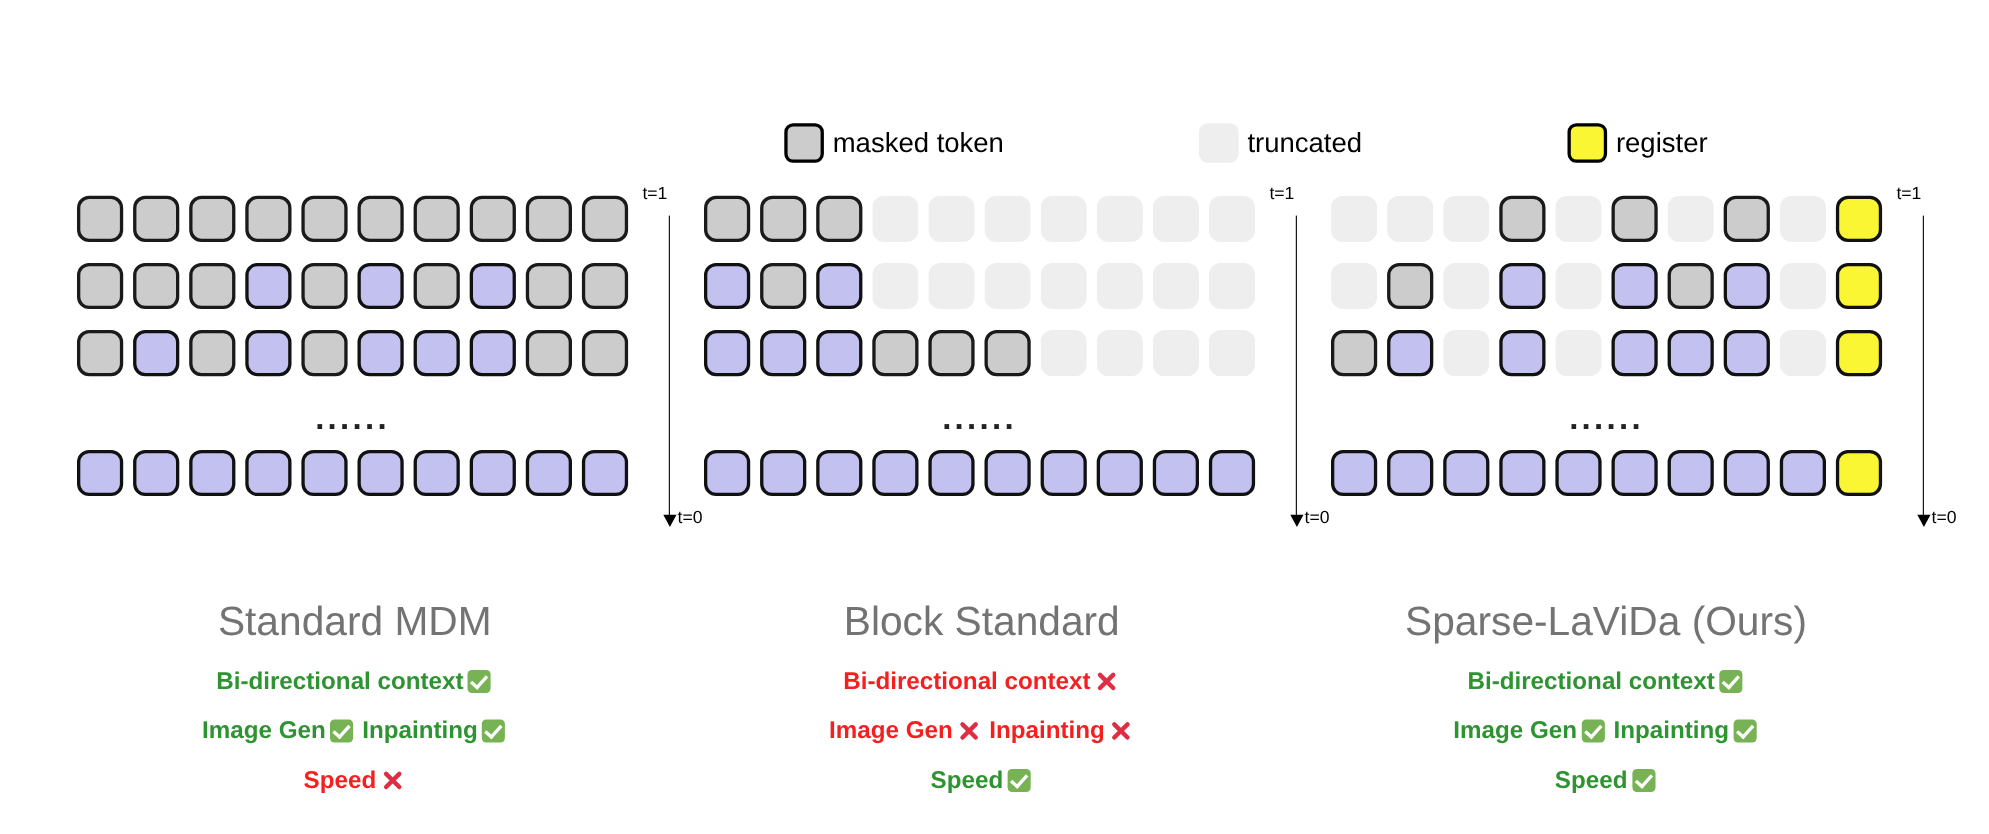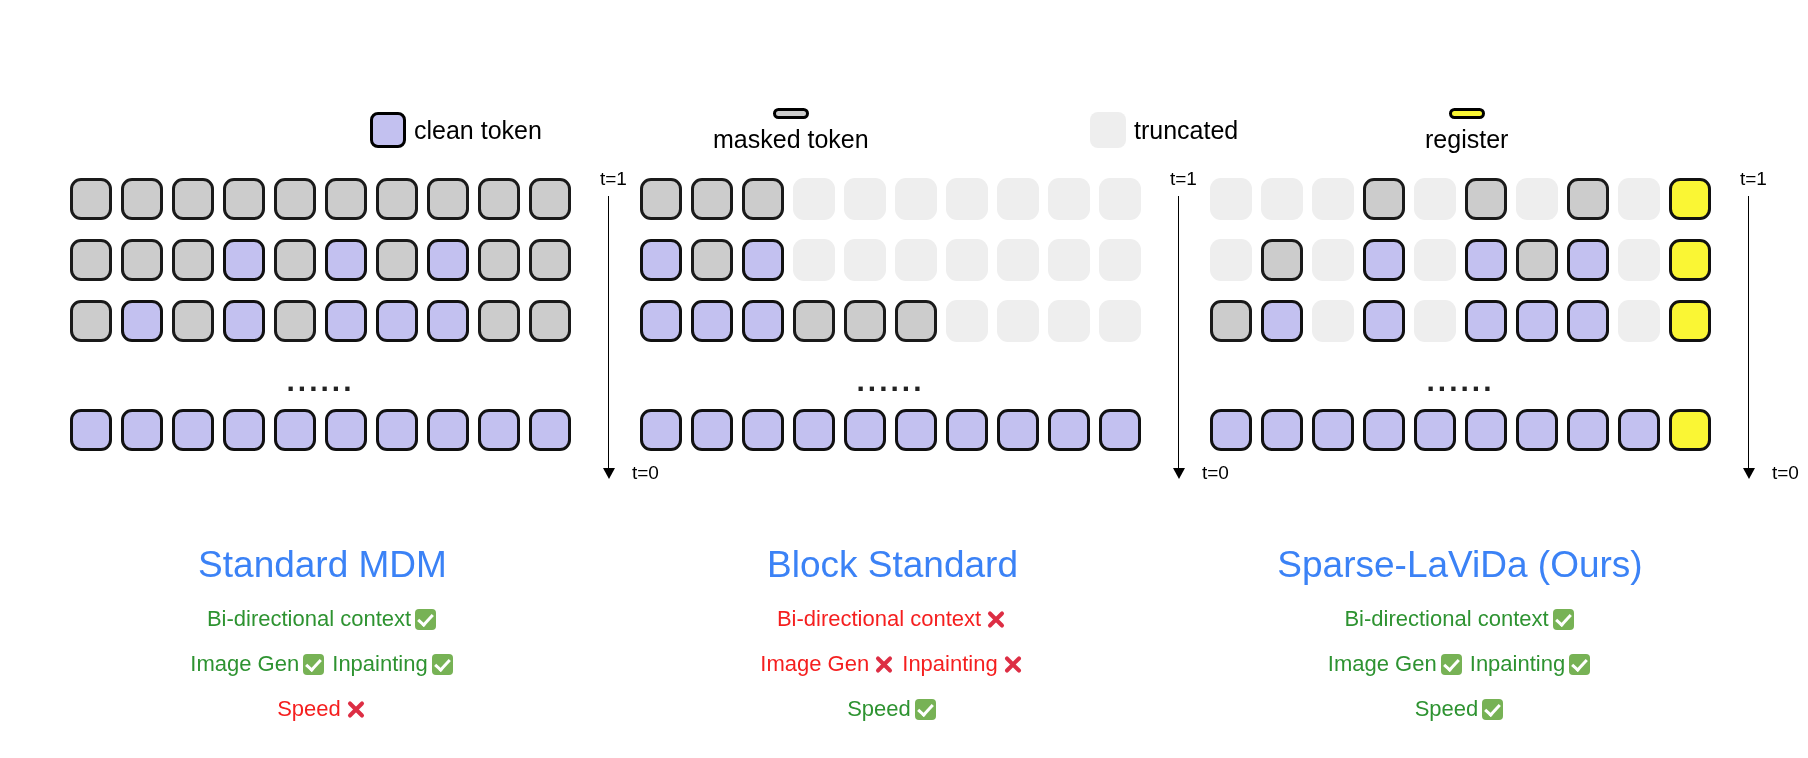--- a/index.html
+++ b/index.html
@@ -95,45 +95,45 @@
     position: absolute;
     left: 23px;
     top: 290px;
     width: 0; height: 0;
     border-left: 6px solid transparent;
     border-right: 6px solid transparent;
     border-top: 11px solid #000000;
   }
   .axis-label {
     position: absolute;
-    font-size: 19px;
+    font-size: 16px;
     color: #000000;
-    left: 20px;
+    left: 4px;
     white-space: nowrap;
   }
   .axis-label.top { top: -10px; }
   .axis-label.bottom { top: 284px; margin-left: 32px; }
 
   
   .panel-title {
     position: absolute;
     text-align: center;
     font-size: 37px;
-    color: #3b82f6;
+    color: #737373;
     white-space: nowrap;
     line-height: 1.1;
   }
   .bullets {
     position: absolute;
     text-align: center;
     white-space: nowrap;
   }
   .bullet-line {
     font-size: 22px;
-    font-weight: normal;
+    font-weight: bold;
     line-height: 1;
     margin-bottom: 23px;
     white-space: nowrap;
   }
   .bullet-line.pos { color: #2e9331; }
   .bullet-line.neg { color: #f51f1f; }
 
   .mark {
     display: inline-block;
     width: 21px; height: 21px;
@@ -166,33 +166,29 @@
   }
   .mark.cross::before { transform: rotate(45deg); }
   .mark.cross::after  { transform: rotate(-45deg); }
 </style>
 </head>
 <body>
 
 <div id="root">
 
   <div id="legend">
-      <div class="legend-item" style="left: 370px;">
-        <div class="legend-swatch bordered" style="background: rgb(195, 193, 240);"></div>
-        <div class="legend-label">clean token</div>
-      </div>
-      <div class="legend-item" style="left: 713px; flex-direction: column;">
+      <div class="legend-item" style="left: 713px;">
         <div class="legend-swatch bordered" style="background: rgb(204, 204, 204);"></div>
         <div class="legend-label">masked token</div>
       </div>
       <div class="legend-item" style="left: 1074px; padding-left: 16px;">
         <div class="legend-swatch" style="background: rgb(238, 238, 238);"></div>
         <div class="legend-label">truncated</div>
       </div>
-      <div class="legend-item" style="left: 1425px; flex-direction: column;">
+      <div class="legend-item" style="left: 1425px;">
         <div class="legend-swatch bordered" style="background: rgb(250, 246, 52);"></div>
         <div class="legend-label">register</div>
       </div>
     </div>
 
   <div id="panels-container">
       <div class="panel" style="left: 70px;">
         <div class="grid-rows">
           <div class="token-row">
             <div class="token masked"></div>

